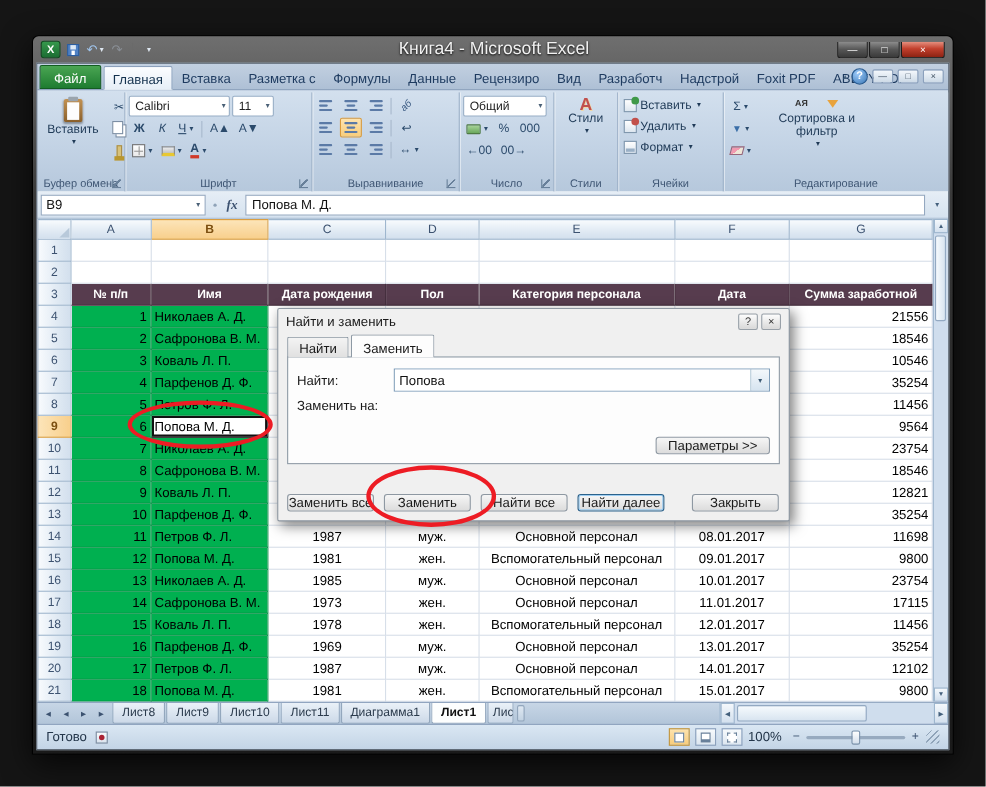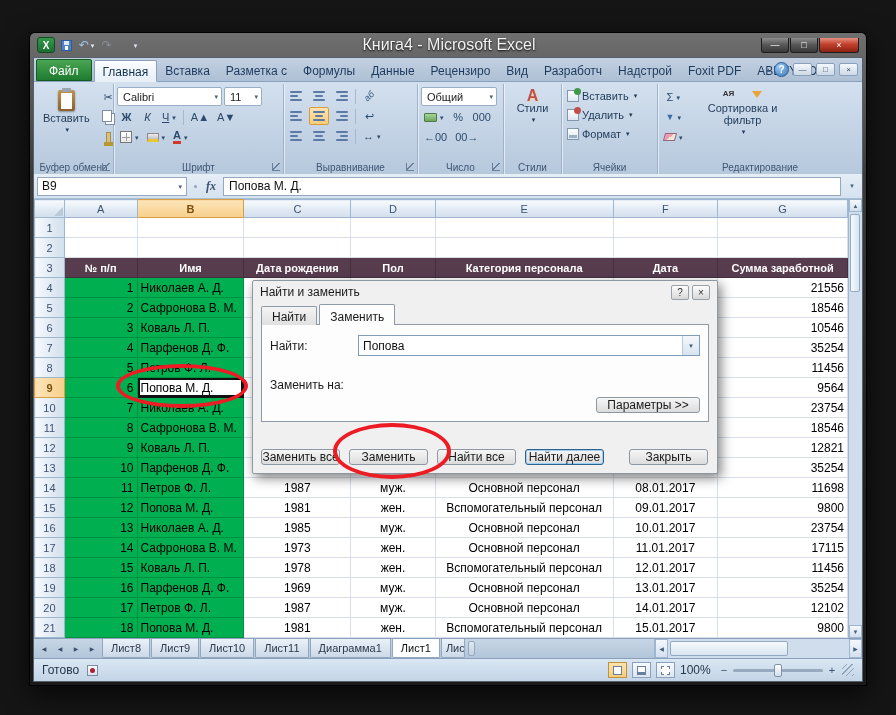--- a/index.html
+++ b/index.html
@@ -118,21 +118,21 @@
 .sabtn{width:13px;height:13px;font-size:6px;color:#44607c;display:flex;align-items:center;justify-content:center;background:linear-gradient(#f4f8fc,#d3e0ee);border:1px solid #9eb6ce}
 .vtrack{flex:1;position:relative}
 .vthumb{position:absolute;top:2px;left:1px;width:10px;height:78px;background:linear-gradient(90deg,#f6fafd,#d8e4f0);border:1px solid #93a9c2;border-radius:2px}
 
 
 .stabs{flex:0 0 20px;display:flex;align-items:stretch;background:linear-gradient(#c7d6e6,#b2c5d9);border-top:1px solid #8ba0bc;font-size:11px}
 .tnav{display:flex;align-items:center;padding:0 3px;gap:2px}
 .tnbtn{width:14px;height:15px;display:flex;align-items:center;justify-content:center;font-size:6px;color:#3c5270}
 .stablist{display:flex;align-items:stretch}
 .stab{display:flex;align-items:center;padding:0 8px;margin-right:1px;background:linear-gradient(#eaf1f8,#ccd9e8);border:1px solid #93a7bd;border-top:none;color:#2b3b4d;border-radius:0 0 2px 2px}
-.stab.active{background:#fdfefe;font-weight:normal;color:#111}
+.stab.active{background:#fdfefe;font-weight:bold;color:#111}
 .stab.partial{max-width:24px;overflow:hidden;padding:0 4px}
 .tabsplit{width:7px;background:linear-gradient(#dfe8f2,#c2d2e2);border:1px solid #93a7bd;margin:2px;border-radius:2px}
 .hscroll{margin-left:auto;display:flex;align-items:stretch;width:208px;background:#cfdded;border-left:1px solid #9eb6ce}
 .hscroll .sabtn{height:auto}
 .htrack{flex:1;position:relative}
 .hthumb{position:absolute;left:2px;top:2px;bottom:2px;width:118px;background:linear-gradient(#f6fafd,#d8e4f0);border:1px solid #93a9c2;border-radius:2px}
 
 
 .status{flex:0 0 23px;display:flex;align-items:center;background:linear-gradient(#dae7f3,#c3d4e6);border-top:1px solid #8ba0bc;padding:0 8px;font-size:12px;color:#24364a;gap:8px}
 .macro{width:11px;height:11px;border:1px solid #7d8da0;background:linear-gradient(#f8fafc,#dbe4ee);position:relative}
@@ -153,21 +153,21 @@
 
 
 .dialog{position:absolute;left:222px;top:247px;width:466px;height:194px;background:#f0f0f0;border:1px solid #8e98a2;border-radius:2px;box-shadow:3px 4px 12px rgba(0,0,0,.5);z-index:10;font-size:12px;color:#1a1a1a}
 .dtitle{height:22px;display:flex;align-items:center;padding:0 7px}
 .dtbtns{margin-left:auto;display:flex;gap:3px}
 .dtb{width:18px;height:15px;border:1px solid #98a0a8;border-radius:2px;background:linear-gradient(#fdfdfd,#d8d8d8);font-size:10px;color:#333;display:flex;align-items:center;justify-content:center}
 .dtabs{display:flex;padding-left:8px;position:relative;z-index:3;margin-top:3px}
 .dtab{height:19px;padding:3px 10px 0;border:1px solid #8e9aa5;border-bottom:none;border-radius:2px 2px 0 0;background:linear-gradient(#f4f4f4,#e0e0e0);margin-right:2px}
 .dtab.active{background:#fdfdfd;height:21px;margin-top:-2px;padding-top:5px}
 .dpage{margin:-1px 8px 0;border:1px solid #8e9aa5;background:#fdfdfd;height:98px;padding:10px 8px 6px;position:relative;z-index:2}
-.drow{display:flex;align-items:center;margin-bottom:22px}
+.drow{display:flex;align-items:center;margin-bottom:6px}
 .drow label{width:88px}
 .dcombo{flex:1;height:21px;border:1px solid #7f9db9;background:#fff;display:flex;align-items:stretch}
 .dcombo input{flex:1;border:none;outline:none;padding:0 4px;font:12px "Liberation Sans",sans-serif;color:#111;background:#fff}
 .dcombo-btn{width:17px;background:linear-gradient(#f4f8fb,#d6e4f0);border-left:1px solid #b6cbd9;display:flex;align-items:center;justify-content:center;font-size:7px;color:#3c5a74}
 .dopts{position:absolute;right:8px;bottom:8px}
 .dbtn{height:16px;border:1px solid #8e98a2;border-radius:3px;background:linear-gradient(#f6f6f6,#dcdcdc);font:12px "Liberation Sans",sans-serif;color:#1a1a1a;padding:0 6px}
 .optsbtn{width:104px}
 .dbuttons{position:absolute;left:8px;right:8px;bottom:8px;display:flex;gap:9px}
 .dbuttons .dbtn{width:79px;padding:0}
 .dbtn-default{border-color:#2c628b;box-shadow:inset 0 0 0 1px #9ecef2}
@@ -269,21 +269,21 @@
                 <span class="brushic"></span>
               </div>
           </div>
         </div>
         <div class="rlabel">Буфер обмена</div>
         <div class="launcher"></div>
       </div>
 
       <div class="rgroup" style="width:170px">
         <div class="rrow">
-          <div class="combo" style="width:105px">
+          <div class="combo" style="width:92px">
               <span>Calibri</span>
               <span class="dd">▾</span>
             </div>
           <div class="combo" style="width:38px">
               <span>11</span>
               <span class="dd">▾</span>
             </div>
         </div>
         <div class="rrow">
           <div class="ric bold">

